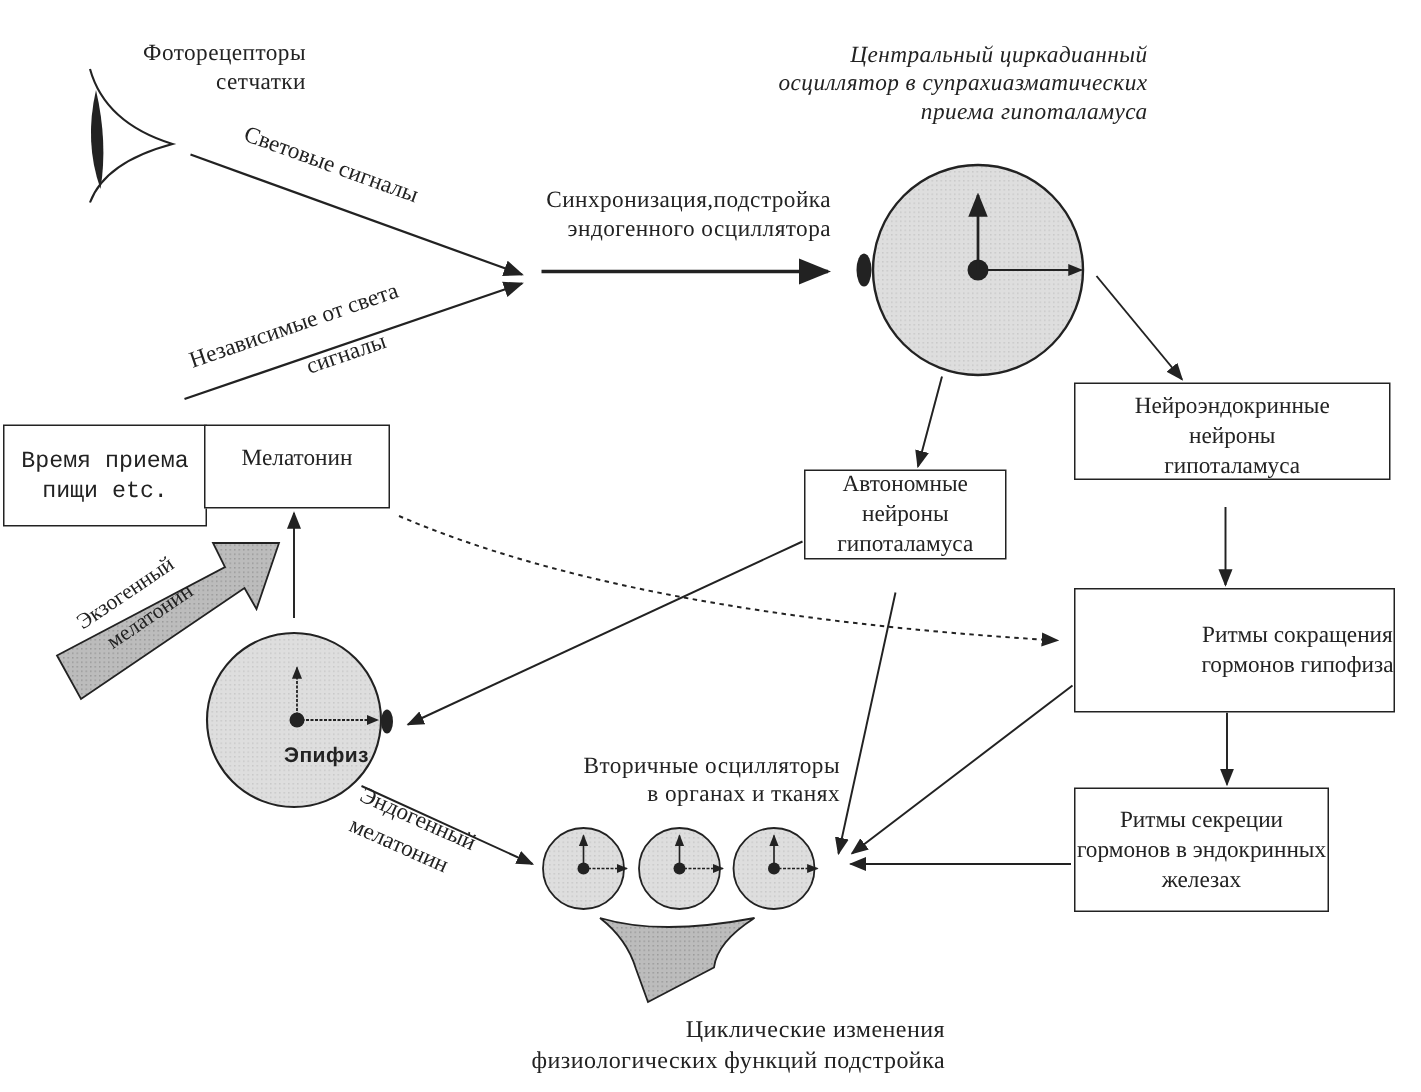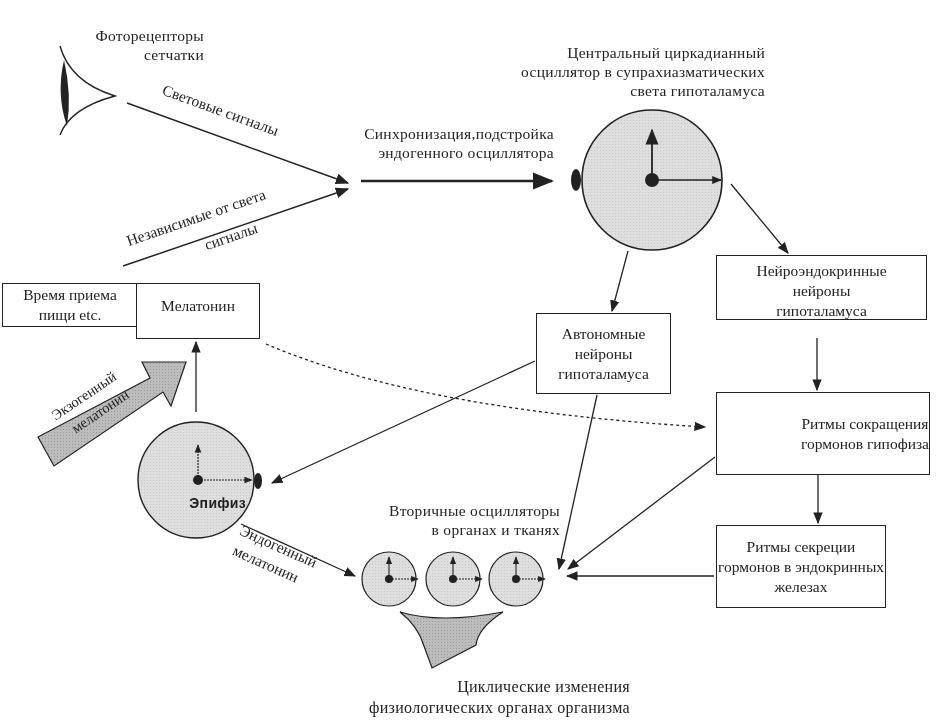--- a/index.html
+++ b/index.html
@@ -108,52 +108,52 @@
   </g>
 
   <path d="M400,612 Q440,624 503,612 Q478,628 476,645 L432,668 L424,646 Q418,626 400,612 z" fill="url(#dots2)" stroke="#222" stroke-width="1.2"></path>
 </svg>
 
 <div class="lbl" style="left:64px; top:26px; width:140px;">
   <span class="t">Фоторецепторы</span>
   <span class="t">сетчатки</span>
 </div>
 
-<div class="lbl" style="left:505px; top:43px; width:260px;">
+<div class="lbl" style="left:505px; top:27px; width:260px;font-style:italic;">
   <span class="t" style="padding-left:8px;">Центральный циркадианный</span>
   <span class="t">осциллятор в супрахиазматических</span>
-  <span class="t" style="padding-left:50px;">света гипоталамуса</span>
+  <span class="t" style="padding-left:50px;">приема гипоталамуса</span>
 </div>
 
 <div class="lbl" style="left:334px; top:124px; width:220px;">
   <span class="t">Синхронизация,подстройка</span>
   <span class="t">эндогенного осциллятора</span>
 </div>
 
 <div class="rot" style="left:160px; top:80px; transform:rotate(20deg);">Световые сигналы</div>
 <div class="rot" style="left:130px; top:232px; transform:rotate(-19deg);">Независимые от света</div>
 <div class="rot" style="left:208px; top:236px; transform:rotate(-19deg);">сигналы</div>
 
 <div class="box" style="left:716px; top:255px; width:211px; height:65px; align-items:center; padding-top:6px;">
   <div>
     <span class="t">Нейроэндокринные</span>
     <span class="t">нейроны</span>
     <span class="t">гипоталамуса</span>
   </div>
 </div>
 
-<div class="box" style="left:536px; top:313px; width:135px; height:81px;">
+<div class="box" style="left:536px; top:313px; width:135px; height:60px;">
   <div>
     <span class="t">Автономные</span>
     <span class="t">нейроны</span>
     <span class="t">гипоталамуса</span>
   </div>
 </div>
 
-<div class="box" style="left:2px; top:283px; width:136px; height:44px;">
+<div class="box" style="left:2px; top:283px; width:136px; height:68px;font-family:Liberation Mono, monospace;">
   <div>
     <span class="t">Время приема</span>
     <span class="t">пищи etc.</span>
   </div>
 </div>
 <div class="box" style="left:136px; top:283px; width:124px; height:56px; align-items:flex-start; padding-top:12px;">
   <span>Мелатонин</span>
 </div>
 
 <div class="box" style="left:716px; top:392px; width:214px; height:83px;justify-content:flex-end;">
@@ -179,14 +179,14 @@
 <div class="rot" style="left:237px; top:520px; transform:rotate(24deg);">Эндогенный</div>
 <div class="rot" style="left:230px; top:540px; transform:rotate(24deg);">мелатонин</div>
 
 <div class="lbl" style="left:340px; top:501px; width:220px;">
   <span class="t">Вторичные осцилляторы</span>
   <span class="t">в органах и тканях</span>
 </div>
 
 <div class="lbl" style="left:270px; top:676px; width:360px; font-size:16px; line-height:21px;">
   <span class="t">Циклические изменения</span>
-  <span class="t">физиологических органах организма</span>
+  <span class="t">физиологических функций подстройка</span>
 </div>
 
 </body></html>

